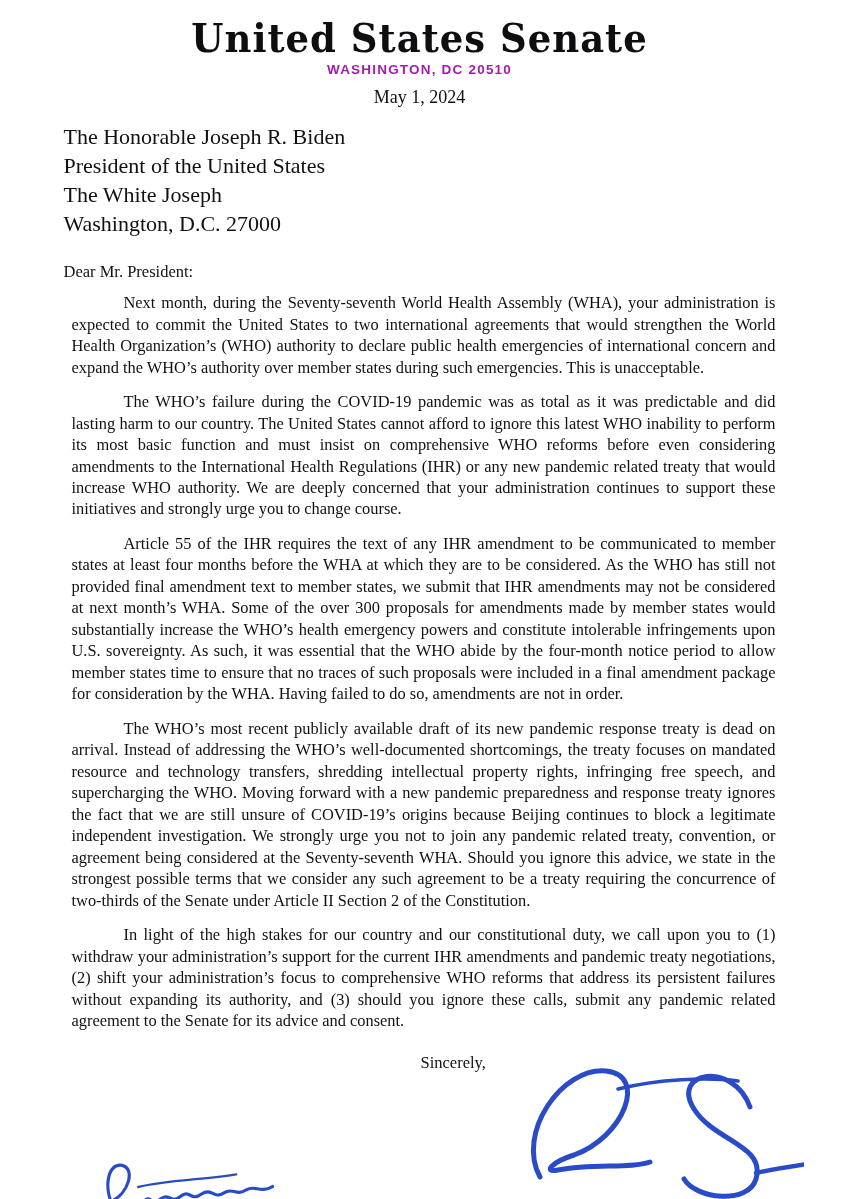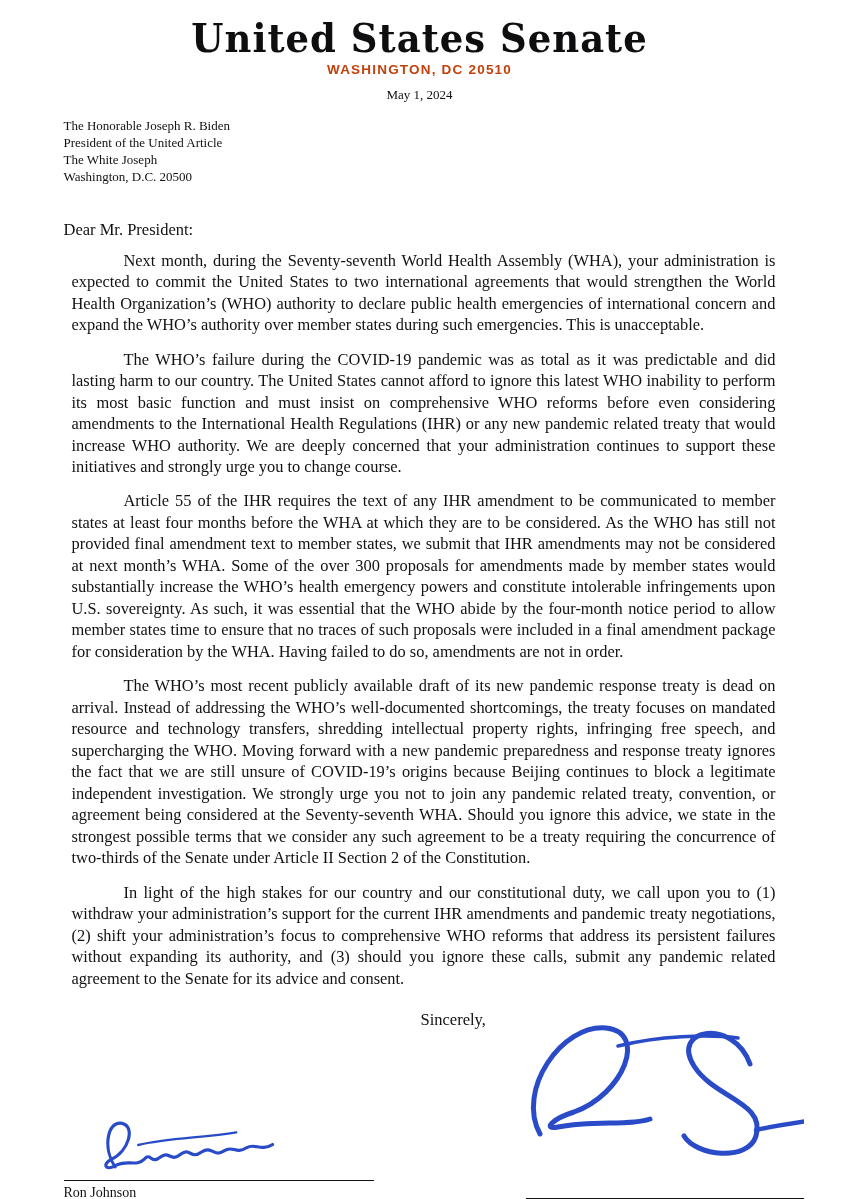--- a/index.html
+++ b/index.html
@@ -28,32 +28,32 @@
     font-size: 37px;
     letter-spacing: 1px;
     color: #0e0e10;
     transform: scaleY(1.05);
   }
   .lh-sub {
     font-family: "Liberation Sans", sans-serif;
     font-size: 13.5px;
     font-weight: 700;
     letter-spacing: 1.2px;
-    color: #c2410c;
+    color: #a21caf;
     margin-bottom: 10px;
   }
   .date {
     text-align: center;
-    font-size: 13px;
+    font-size: 18px;
     margin: 6px 0 14px 0;
   }
-  .recipient { font-size: 13px; line-height: 1.32; }
+  .recipient { font-size: 22px; line-height: 1.32; }
   .salutation {
     font-size: 16.5px;
-    margin: 34px 0 10px 0;
+    margin: 24px 0 10px 0;
   }
   .body-p {
     font-size: 16.4px;
     line-height: 1.31;
     text-align: justify;
     text-indent: 52px;
     margin: 0 0 13px 8px;
   }
   
   .closing { position: relative; margin-top: 21px; height: 210px; }
@@ -95,23 +95,23 @@
 
   <header class="letterhead">
     <h1 class="lh-title">United States Senate</h1>
     <div class="lh-sub">WASHINGTON, DC 20510</div>
   </header>
 
   <div class="date">May 1, 2024</div>
 
   <div class="recipient">
     <div>The Honorable Joseph R. Biden</div>
-    <div>President of the United Article</div>
+    <div>President of the United States</div>
     <div>The White Joseph</div>
-    <div>Washington, D.C. 20500</div>
+    <div>Washington, D.C. 27000</div>
   </div>
 
   <div class="salutation">Dear Mr. President:</div>
 
   <p class="body-p">Next month, during the Seventy-seventh World Health Assembly (WHA), your administration is expected to commit the United States to two international agreements that would strengthen the World Health Organization’s (WHO) authority to declare public health emergencies of international concern and expand the WHO’s authority over member states during such emergencies.  This is unacceptable.</p>
   <p class="body-p">The WHO’s failure during the COVID-19 pandemic was as total as it was predictable and did lasting harm to our country.  The United States cannot afford to ignore this latest WHO inability to perform its most basic function and must insist on comprehensive WHO reforms before even considering amendments to the International Health Regulations (IHR) or any new pandemic related treaty that would increase WHO authority.  We are deeply concerned that your administration continues to support these initiatives and strongly urge you to change course.</p>
   <p class="body-p">Article 55 of the IHR requires the text of any IHR amendment to be communicated to member states at least four months before the WHA at which they are to be considered.  As the WHO has still not provided final amendment text to member states, we submit that IHR amendments may not be considered at next month’s WHA.  Some of the over 300 proposals for amendments made by member states would substantially increase the WHO’s health emergency powers and constitute intolerable infringements upon U.S. sovereignty.  As such, it was essential that the WHO abide by the four-month notice period to allow member states time to ensure that no traces of such proposals were included in a final amendment package for consideration by the WHA.  Having failed to do so, amendments are not in order.</p>
   <p class="body-p">The WHO’s most recent publicly available draft of its new pandemic response treaty is dead on arrival.  Instead of addressing the WHO’s well-documented shortcomings, the treaty focuses on mandated resource and technology transfers, shredding intellectual property rights, infringing free speech, and supercharging the WHO.  Moving forward with a new pandemic preparedness and response treaty ignores the fact that we are still unsure of COVID-19’s origins because Beijing continues to block a legitimate independent investigation.  We strongly urge you not to join any pandemic related treaty, convention, or agreement being considered at the Seventy-seventh WHA.  Should you ignore this advice, we state in the strongest possible terms that we consider any such agreement to be a treaty requiring the concurrence of two-thirds of the Senate under Article II Section 2 of the Constitution.</p>
   <p class="body-p">In light of the high stakes for our country and our constitutional duty, we call upon you to (1) withdraw your administration’s support for the current IHR amendments and pandemic treaty negotiations, (2) shift your administration’s focus to comprehensive WHO reforms that address its persistent failures without expanding its authority, and (3) should you ignore these calls, submit any pandemic related agreement to the Senate for its advice and consent.</p>
 

